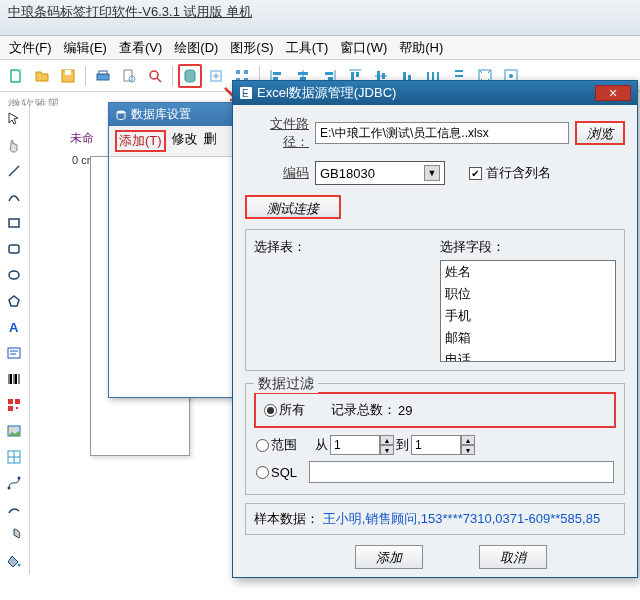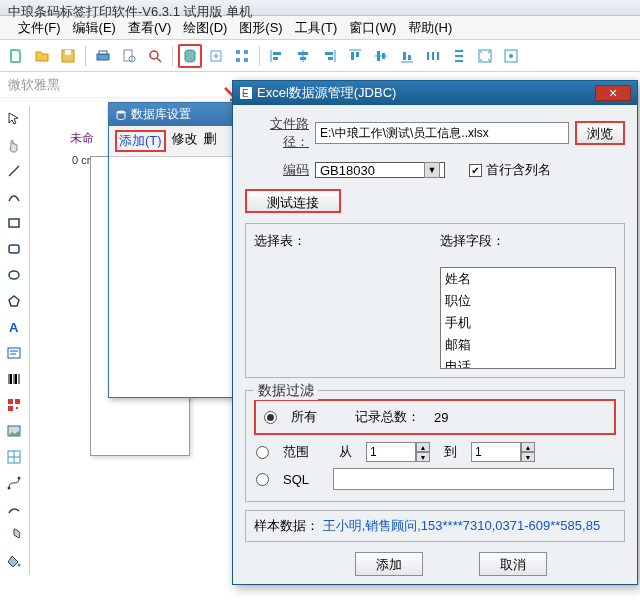--- a/index.html
+++ b/index.html
@@ -1,22 +1,22 @@
 <!DOCTYPE html>
 <html><head>
 <meta charset="utf-8">
 <style>
 * { box-sizing: border-box; margin: 0; padding: 0; font-family: "Microsoft YaHei", sans-serif; }
 body { background: #fff; width: 640px; height: 600px; overflow: hidden; position: relative; font-size: 13px; }
 
 
-.titlebar { background: linear-gradient(#eef2f5,#dde5ec); height: 16px; padding: 3px 8px; font-size: 13px; color: #333; border-bottom: 1px solid #b8c4cc; }
-
-
-.menubar { background: #f4f6f8; height: 24px; display: flex; align-items: center; padding: 0 12px; font-size: 13px; border-bottom: 1px solid #d0d4d8; }
+.titlebar { background: linear-gradient(#eef2f5,#dde5ec); height: 36px; padding: 3px 8px; font-size: 13px; color: #333; border-bottom: 1px solid #b8c4cc; text-decoration: underline; }
+
+
+.menubar { background: #f4f6f8; height: 24px; display: flex; align-items: center; padding: 0 3px; font-size: 13px; border-bottom: 1px solid #d0d4d8; }
 .menubar span { padding: 2px 6px; cursor: default; }
 
 
 .toolbar { background: #fff; height: 32px; display: flex; align-items: center; padding: 2px 4px; border-bottom: 1px solid #d0d4d8; gap: 2px; }
 .tbtn { width: 24px; height: 24px; display: flex; align-items: center; justify-content: center; border-radius: 2px; }
 .tbtn svg { width: 16px; height: 16px; }
 .tsep { width: 1px; height: 20px; background: #ccc; margin: 0 3px; }
 .hl-red { border: 2px solid #e53935; }
 
 
@@ -30,49 +30,49 @@
 
 .canvas { position: absolute; left: 30px; top: 106px; right: 0; bottom: 0; background: #fff; }
 .ruler-h { position: absolute; left: 40px; top: 14px; font-size: 11px; color: #333; }
 .doc-tab { position: absolute; left: 40px; top: 24px; font-size: 12px; color: #701a75; }
 .page { position: absolute; left: 60px; top: 50px; width: 100px; height: 300px; background: #fff; border: 1px solid #999; box-shadow: 2px 2px 4px rgba(0,0,0,.15); }
 
 
 .dlg1 { position: absolute; left: 108px; top: 102px; width: 130px; background: #fff; border: 1px solid #3b73af; box-shadow: 2px 2px 6px rgba(0,0,0,.3); }
 .dlg1 .hdr { background: linear-gradient(#4a8bc2,#3b73af); color: #fff; font-size: 12px; padding: 3px 6px; display: flex; align-items: center; gap: 4px; }
 .dlg1 .tb { background: #f0f2f4; padding: 4px 6px; font-size: 13px; display: flex; gap: 6px; border-bottom: 1px solid #ccc; }
-.dlg1 .tb .add { color: #1d4ed8; border: 2px solid #e53935; padding: 0 2px; }
+.dlg1 .tb .add { color: #b91c1c; border: 2px solid #e53935; padding: 0 2px; }
 .dlg1 .body { height: 240px; background: #fff; }
 
 
 .dlg2 { position: absolute; left: 232px; top: 80px; width: 406px; background: #eef1f3; border: 1px solid #1a5a8a; box-shadow: 3px 3px 10px rgba(0,0,0,.35); }
 .dlg2 .hdr { background: linear-gradient(#2d7ab5,#1a5a8a); color: #fff; font-size: 13px; padding: 3px 6px; display: flex; align-items: center; justify-content: space-between; }
 .dlg2 .hdr .ic { display: flex; align-items: center; gap: 4px; }
 .dlg2 .close { background: #c0392b; color: #fff; width: 36px; height: 16px; display: flex; align-items: center; justify-content: center; font-size: 11px; border: 1px solid #922; }
 .dlg2 .content { padding: 10px 12px 8px 12px; }
 .row { display: flex; align-items: center; margin-bottom: 10px; gap: 6px; }
 .lbl { width: 64px; text-align: right; color: #404040; font-size: 13px; text-decoration: underline; }
 .txt { flex: 1; height: 22px; border: 1px solid #888; background: #fff; padding: 2px 4px; font-size: 12px; }
-.btn { height: 24px; padding: 2px 10px; background: linear-gradient(#fdfdfd,#e4e7ea); border: 1px solid #8a8f94; font-size: 13px; }
+.btn { height: 24px; padding: 2px 10px; background: linear-gradient(#fdfdfd,#e4e7ea); border: 1px solid #8a8f94; font-size: 13px; font-style: italic; }
 .btn.hl { border: 2px solid #e53935; }
-.sel { width: 130px; height: 16px; border: 1px solid #555; background: #fff; display: flex; align-items: center; justify-content: space-between; padding: 0 4px; font-size: 13px; }
+.sel { width: 130px; height: 24px; border: 1px solid #555; background: #fff; display: flex; align-items: center; justify-content: space-between; padding: 0 4px; font-size: 13px; }
 .sel .arrow { width: 16px; height: 16px; background: #ddd; border: 1px solid #888; display: flex; align-items: center; justify-content: center; font-size: 9px; }
 .chk { display: flex; align-items: center; gap: 4px; font-size: 13px; margin-left: 18px; }
 .chkbox { width: 13px; height: 13px; border: 1px solid #555; background: #fff; display: flex; align-items: center; justify-content: center; font-size: 10px; color: #000; }
 
 .group { border: 1px solid #b0b6bc; margin-top: 4px; padding: 8px; position: relative; }
 .group .gt { position: absolute; top: -9px; left: 8px; background: #eef1f3; padding: 0 4px; font-size: 14px; color: #333; }
 .cols { display: flex; gap: 10px; }
 .col { flex: 1; }
-.col .cl { font-size: 13px; margin-bottom: 17px; }
+.col .cl { font-size: 13px; margin-bottom: 4px; }
 .listbox { border: 1px solid #777; background: #fff; height: 102px; overflow: hidden; font-size: 13px; }
 .listbox div { padding: 2px 4px; }
 .listbox .selrow { background: #cfe3f5; color: #1a3d5c; }
 
-.filter-row { display: flex; align-items: center; gap: 14px; padding: 3px 2px; font-size: 13px; }
+.filter-row { display: flex; align-items: center; gap: 2px; padding: 3px 2px; font-size: 13px; }
 .radio { width: 13px; height: 13px; border: 1px solid #555; border-radius: 50%; background: #fff; display: flex; align-items: center; justify-content: center; }
 .radio.on::after { content: ""; width: 7px; height: 7px; background: #333; border-radius: 50%; }
 .spin { display: flex; align-items: center; }
 .spin input { width: 50px; height: 20px; border: 1px solid #888; padding: 1px 3px; font-size: 12px; }
 .spin .ar { display: flex; flex-direction: column; }
 .spin .ar div { width: 14px; height: 10px; border: 1px solid #888; background: #e0e3e6; font-size: 7px; display: flex; align-items: center; justify-content: center; }
 .hl-box { border: 2px solid #e53935; padding: 4px 6px; }
 
 .sample { border: 1px solid #b0b6bc; padding: 6px 8px; margin-top: 8px; font-size: 13px; white-space: nowrap; overflow: hidden; }
 .sample .v { color: #1155cc; }

